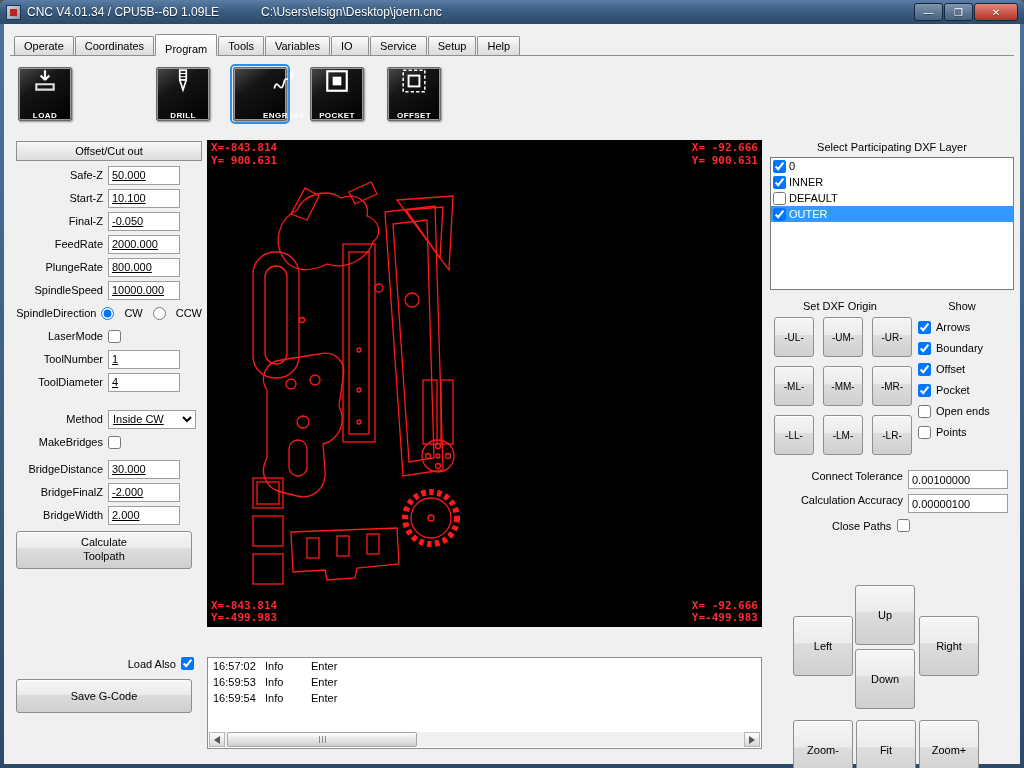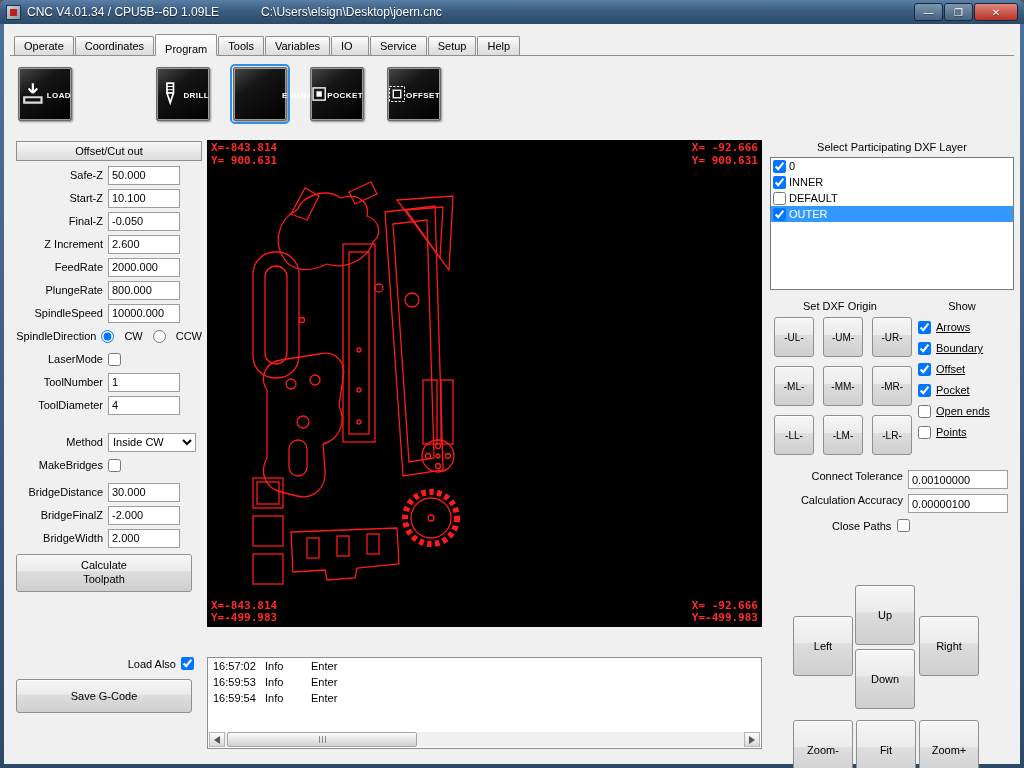--- a/index.html
+++ b/index.html
@@ -36,42 +36,42 @@
     background:linear-gradient(#fdfdfd,#e6e6e6 60%,#dcdcdc); font-size:11px; }
   .tab.io { min-width:38px; }
   .tab.active { height:22px; margin-bottom:-1px; padding-top:8px; z-index:2;
     background:linear-gradient(#ffffff,#f0f0f0); border-bottom:1px solid #f0f0f0; }
 
   
   .toolbar { position:absolute; top:40px; left:14px; height:60px; display:flex; align-items:center; }
   .tool-btn { width:54px; height:54px; position:relative; border:1px solid #6a6a6a; border-radius:2px;
     background:linear-gradient(145deg,#4a4a4a 0%,#151515 35%,#000 100%);
     box-shadow:inset 0 0 0 1px #9a9a9a, 1px 1px 2px rgba(0,0,0,.4);
-    display:flex; flex-direction:row; align-items:center; justify-content:space-between; }
+    display:flex; flex-direction:column; align-items:center; justify-content:space-between; }
   .tool-btn.selected { outline:2px solid #2f8fe8; outline-offset:1px;padding-left:48px; }
   .tool-btn .glyph { width:30px; height:26px; }
   .tool-btn .tlabel { color:#fff; font-size:8px; font-weight:bold; letter-spacing:.4px; margin-top:2px; }
   .gap-load { margin-right:84px; } .gap-tool { margin-right:23px; }
 
   
   .w7btn { border:1px solid #8e8f8f; border-radius:3px;
     background:linear-gradient(#f6f6f6 0%,#ebebeb 45%,#dddddd 46%,#cfcfcf 100%);
     box-shadow:inset 0 1px 0 #fff; font-family:"Liberation Sans",sans-serif; font-size:11px;
     display:flex; align-items:center; justify-content:center; text-align:center; }
   .tbox { border:1px solid #9d9d9d; background:#fff; height:19px; font-size:11px;
     padding:0 3px; font-family:"Liberation Sans",sans-serif; }
   input[type=checkbox], input[type=radio] { width:13px; height:13px; margin:0; }
 
   
   .left-panel { position:absolute; left:12px; top:117px; width:186px; height:610px; }
   .group-header { height:20px; margin-bottom:4px; border:1px solid #8e8f8f;
     background:linear-gradient(#f7f7f7,#dcdcdc); display:flex; align-items:center; justify-content:center; }
   .frow { display:flex; align-items:center; height:20px; margin-bottom:3px; }
   .frow .flabel { width:92px; text-align:right; padding-right:5px; }
-  .frow .tbox { width:72px; }
+  .frow .tbox { width:72px;text-decoration:underline; }
   .radio-pair { display:flex; align-items:center; gap:10px; }
   .spacer14 { height:14px; } .spacer4 { height:4px; }
   .calc-btn { width:176px; height:38px; margin-top:6px; white-space:pre-line; line-height:1.25; }
   .load-also { position:absolute; top:516px; right:8px; display:flex; align-items:center; gap:5px; }
   .save-btn { position:absolute; top:538px; left:0; width:176px; height:34px; }
 
   
   .canvas { position:absolute; left:203px; top:116px; width:555px; height:487px; background:#000; overflow:hidden; }
   .coord { position:absolute; color:#ff2a2a; font-family:"DejaVu Sans Mono",monospace; font-size:11px; font-weight:bold; line-height:1.15; white-space:pre; }
   .coord.tl { left:4px; top:2px; } .coord.tr { right:4px; top:2px; text-align:right; }
@@ -93,21 +93,21 @@
   .rp-header { text-align:center; margin-bottom:4px; }
   .layer-list { height:133px; border:1px solid #7a7a7a; background:#fff; overflow:hidden; }
   .layer-row { display:flex; align-items:center; height:16px; padding-left:2px; gap:3px; }
   .layer-row.selected { background:#3399ff; color:#fff; }
   .rp-subheads { display:flex; margin-top:10px; margin-bottom:4px; }
   .origin-head { width:140px; text-align:center; }
   .show-head { flex:1; text-align:center; }
   .origin-grid { position:absolute; left:4px; top:176px; display:grid;
     grid-template-columns:repeat(3,40px); grid-auto-rows:40px; gap:9px; }
   .origin-btn { font-size:10px; }
-  .show-list { position:absolute; left:148px; top:178px;text-decoration:underline; }
+  .show-list { position:absolute; left:148px; top:178px; }
   .show-row { display:flex; align-items:center; gap:5px; height:16px; margin-bottom:5px; }
   .tol-row { position:absolute; left:0; width:244px; display:flex; }
   .tol-row .flabel { width:138px; text-align:right; padding-right:5px; }
   .tol-row .tbox { width:100px; }
   .close-paths { position:absolute; top:378px; left:62px; display:flex; align-items:center; gap:6px; }
   .nav-btn { position:absolute; width:60px; height:60px; font-size:11px;margin-top:40px; }
 </style>
 </head>
 <body>
 
@@ -190,24 +190,20 @@
           <span class="flabel">Safe-Z</span>
           <input class="tbox" value="50.000" style="">
         </div>
       <div class="frow">
           <span class="flabel">Start-Z</span>
           <input class="tbox" value="10.100" style="">
         </div>
       <div class="frow">
           <span class="flabel">Final-Z</span>
           <input class="tbox" value="-0.050" style="">
-        </div>
-      <div class="frow">
-          <span class="flabel">Z Increment</span>
-          <input class="tbox" value="2.600" style="">
         </div>
       <div class="frow">
           <span class="flabel">FeedRate</span>
           <input class="tbox" value="2000.000" style="">
         </div>
       <div class="frow">
           <span class="flabel">PlungeRate</span>
           <input class="tbox" value="800.000" style="">
         </div>
       <div class="frow">

